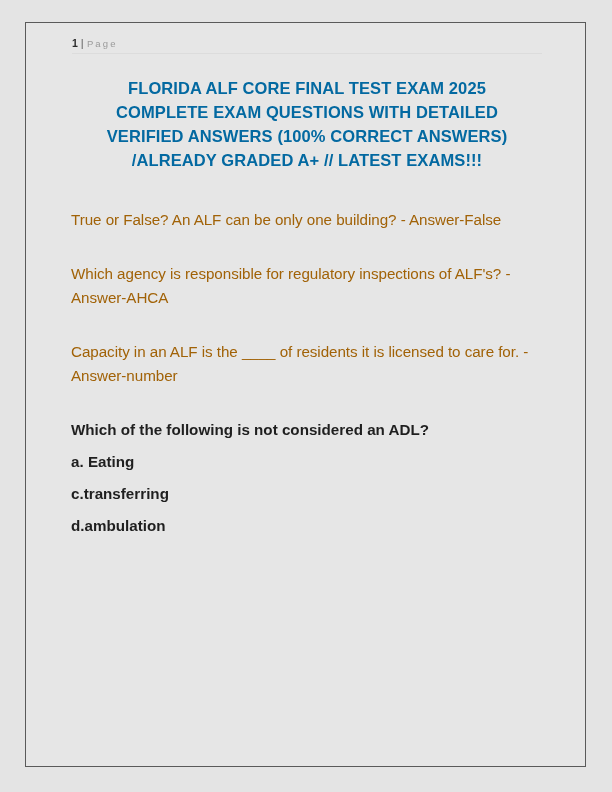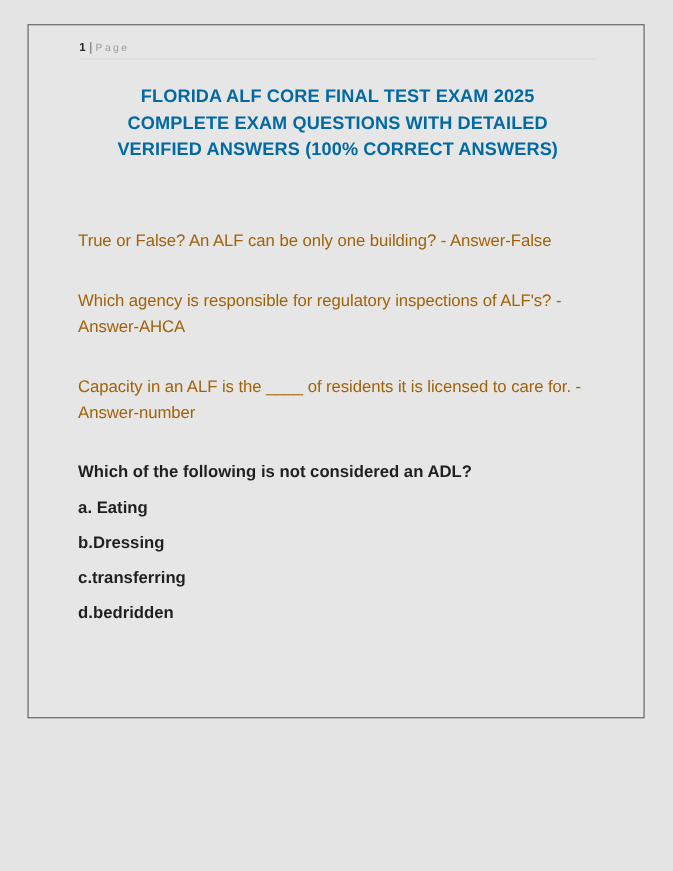--- a/index.html
+++ b/index.html
@@ -14,21 +14,21 @@
     font-family: "Liberation Sans", sans-serif;
     overflow: hidden;
     position: relative;
   }
 
   .page-sheet {
     position: absolute;
     left: 25px;
     top: 22px;
     width: 561px;
-    height: 631px;
+    height: 745px;
     background: #e6e6e6;
     border: 1px solid #5a5a5a;
     box-sizing: border-box;
     overflow: hidden;
   }
 
   
   .page-header {
     position: absolute;
     left: 46px;
@@ -125,39 +125,39 @@
     <div class="header-line">
       <span class="hdr-num">1</span><span class="hdr-sep">|</span><span class="hdr-page">Page</span>
     </div>
     <div class="header-rule"></div>
   </div>
 
   <div class="doc-title">
     <div class="tline">FLORIDA ALF CORE FINAL TEST EXAM 2025</div>
     <div class="tline">COMPLETE EXAM QUESTIONS WITH DETAILED</div>
     <div class="tline">VERIFIED ANSWERS (100% CORRECT ANSWERS)</div>
+    <div class="tline">/ALREADY GRADED A+ // LATEST EXAMS!!!</div>
   </div>
 
   <div class="doc-body">
 
     <div class="qa-block">
       <div class="qa-text">True or False? An ALF can be only one building? - Answer-False</div>
     </div>
 
 
     <div class="qa-block">
       <div class="qa-text">Which agency is responsible for regulatory inspections of ALF's? - Answer-AHCA</div>
     </div>
 
     <div class="qa-block">
       <div class="qa-text">Capacity in an ALF is the ____ of residents it is licensed to care for. - Answer-number</div>
     </div>
 
     <div class="qa-block">
       <div class="mcq-question">Which of the following is not considered an ADL?</div>
       <div class="mcq-option">a. Eating</div>
-      <div class="mcq-option">b.Dressing</div>
       <div class="mcq-option">c.transferring</div>
-      <div class="mcq-option">d.bedridden</div>
+      <div class="mcq-option">d.ambulation</div>
     </div>
 
   </div>
 </div>
 
 </body></html>

